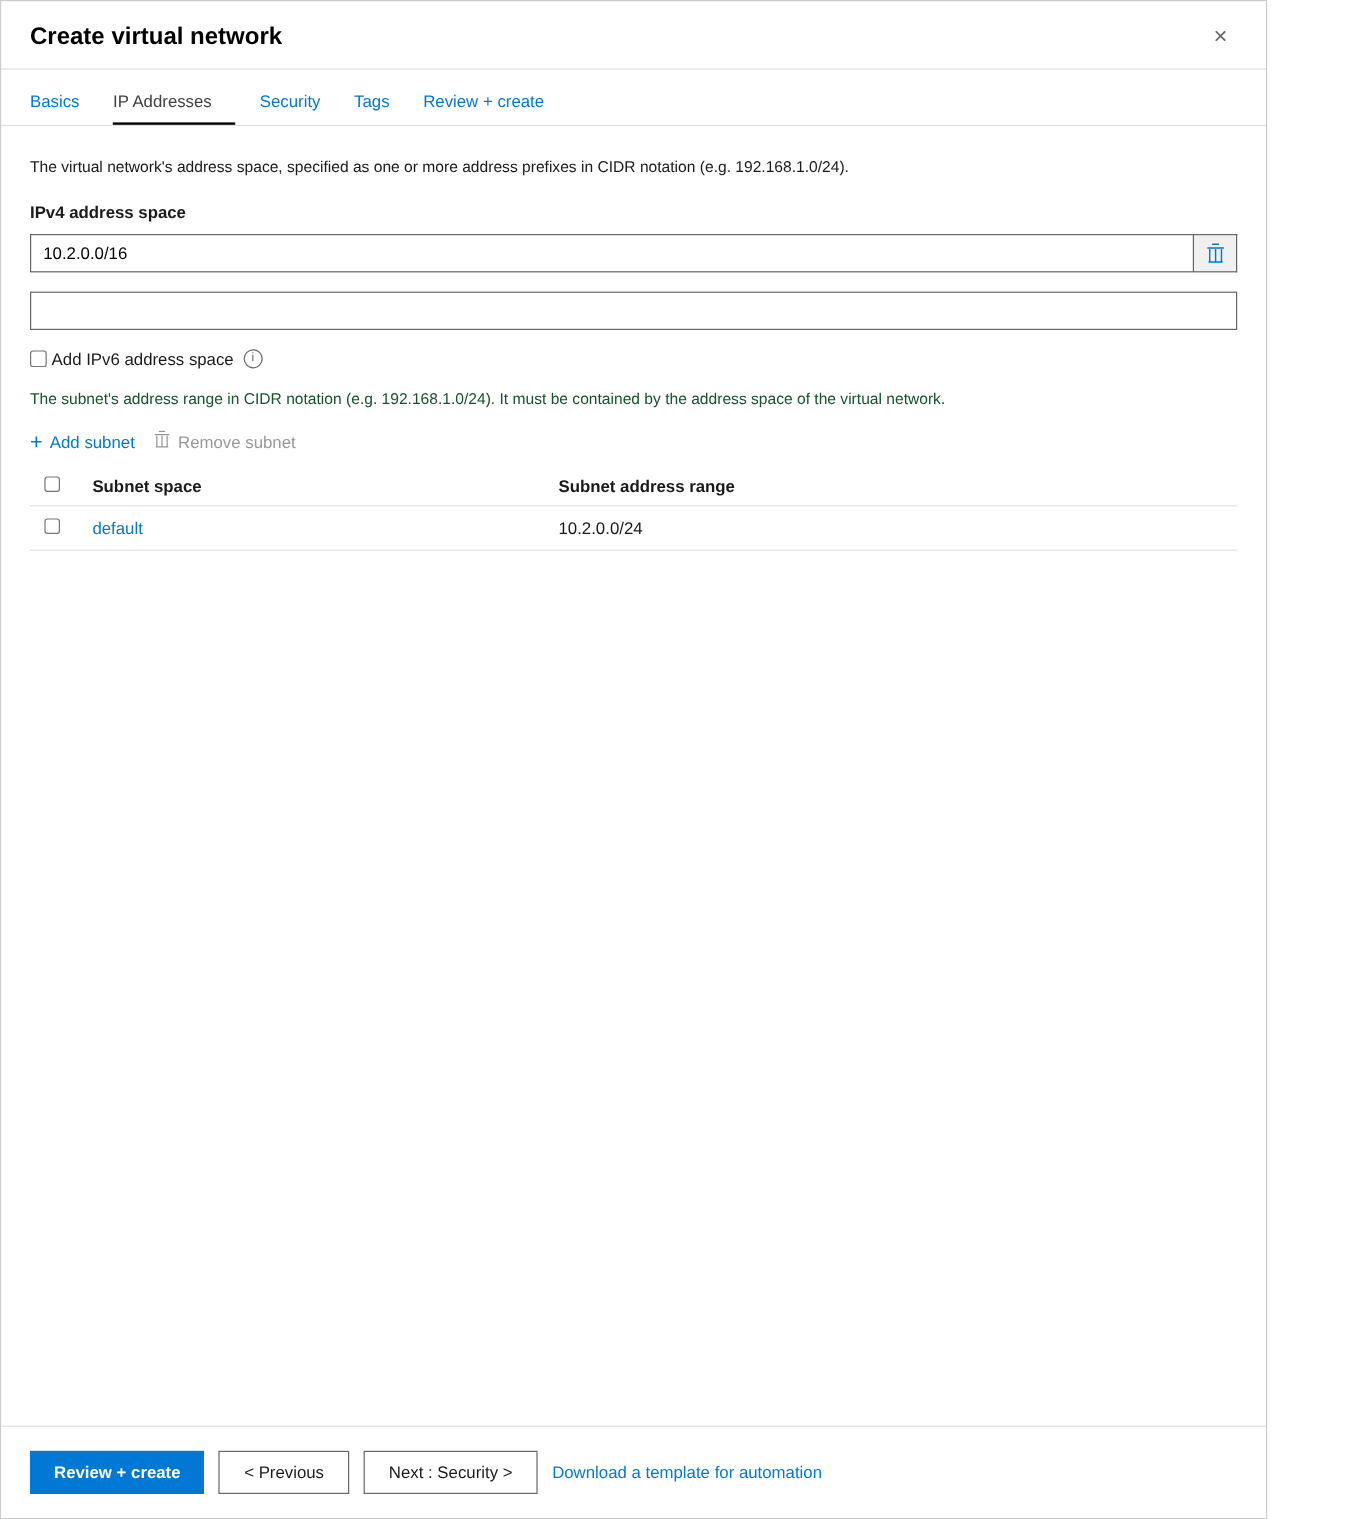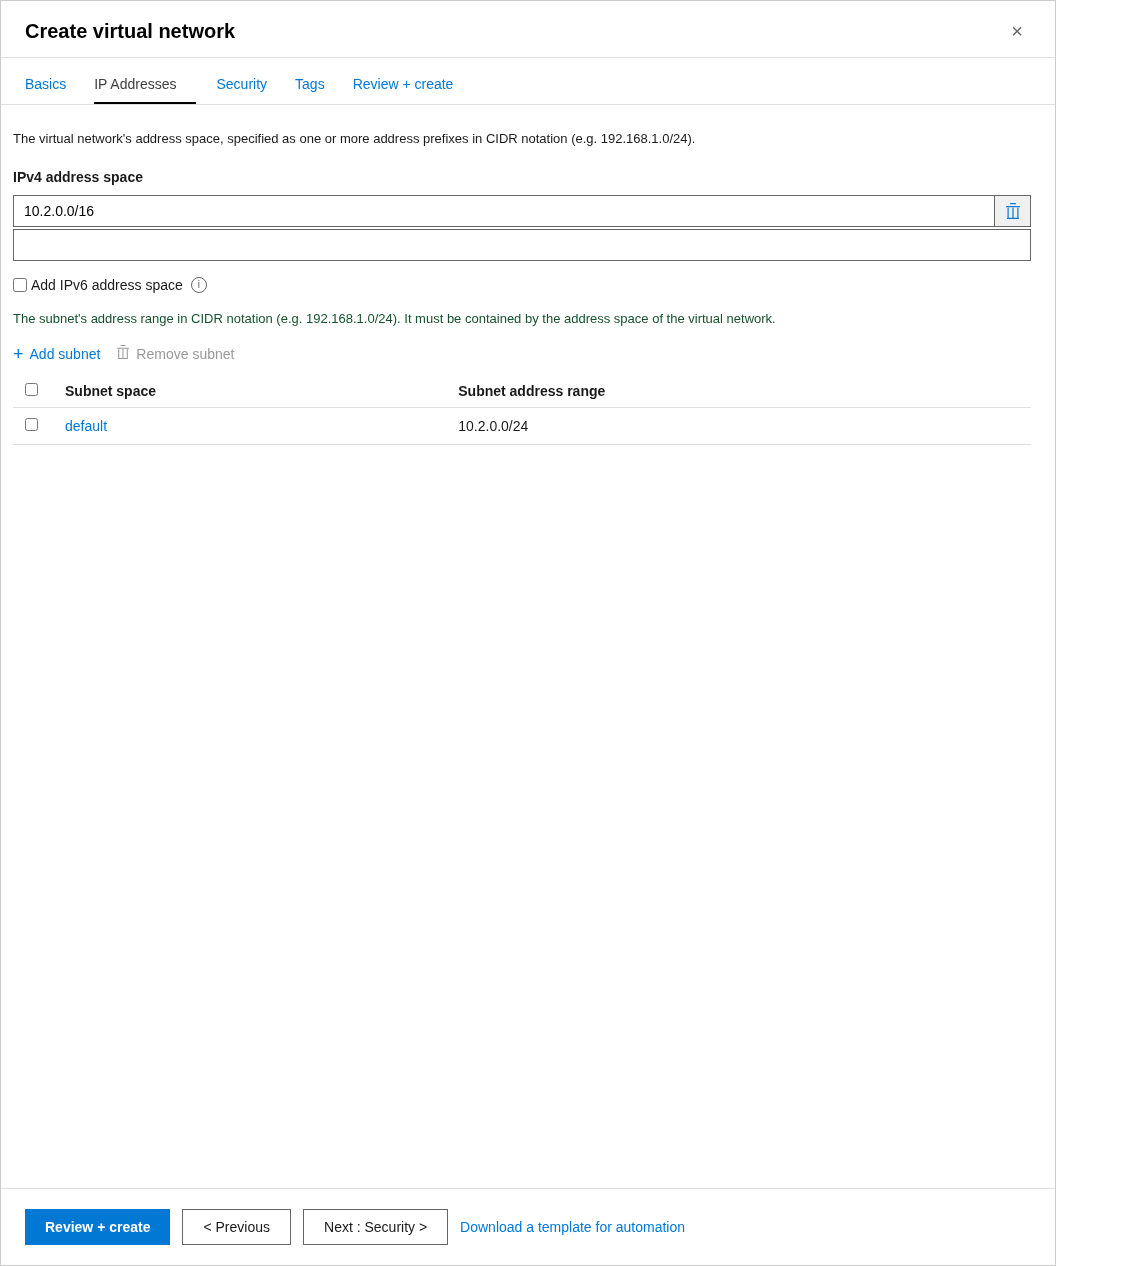--- a/index.html
+++ b/index.html
@@ -5,24 +5,24 @@
     * { box-sizing: border-box; margin: 0; padding: 0; }
     body { font-family: 'Segoe UI', Arial, sans-serif; font-size: 14px; color: #1a1a1a; background: #fff; }
     .dialog { width: 1056px; min-height: 1266px; border: 1px solid #ccc; background: #fff; display: flex; flex-direction: column; position: relative; }
     .dialog-header { display: flex; align-items: center; justify-content: space-between; padding: 16px 24px 12px 24px; border-bottom: 1px solid #e0e0e0; }
     .dialog-title { font-size: 20px; font-weight: 600; color: #000; }
     .close-btn { background: none; border: none; cursor: pointer; font-size: 20px; color: #666; padding: 4px 8px; line-height: 1; }
     .tabs { display: flex; align-items: flex-end; padding: 0 24px; border-bottom: 1px solid #e0e0e0; margin-top: 8px; gap: 0; }
     .tab { padding: 10px 20px 10px 0; margin-right: 8px; cursor: pointer; font-size: 14px; border-bottom: 2px solid transparent; color: #0078d4; text-decoration: none; white-space: nowrap; }
     .tab.active { color: #000; border-bottom: 2px solid #000; font-weight: 500; }
     .tab:first-child { color: #0078d4; }
-    .content { flex: 1; padding: 24px 24px 0 12px; overflow-y: auto; }
+    .content { flex: 1; padding: 24px 24px 0 24px; overflow-y: auto; }
     .description { font-size: 13px; color: #1a1a1a; margin-bottom: 20px; line-height: 1.5; }
     .section-title { font-size: 14px; font-weight: 700; margin-bottom: 10px; color: #1a1a1a; }
-    .input-row { display: flex; align-items: flex-start; margin-bottom: 2px; }
+    .input-row { display: flex; align-items: flex-start; margin-bottom: 16px; }
     .text-input { border: 1px solid #666; padding: 6px 10px; font-size: 14px; flex: 1; height: 32px; outline: none; }
     .icon-btn { background: #f0f0f0; border: 1px solid #666; border-left: none; height: 32px; width: 36px; cursor: pointer; display: flex; align-items: center; justify-content: center; color: #0078d4; }
     .empty-input { border: 1px solid #666; height: 32px; width: 100%; margin-bottom: 16px; }
     .checkbox-row { display: flex; align-items: center; gap: 4px; margin: 16px 0; }
     .checkbox-row input[type="checkbox"] { width: 14px; height: 14px; cursor: pointer; }
     .checkbox-label { font-size: 14px; color: #1a1a1a; }
     .info-icon { display: inline-flex; align-items: center; justify-content: center; width: 16px; height: 16px; border-radius: 50%; border: 1px solid #666; font-size: 10px; color: #666; cursor: pointer; margin-left: 4px; vertical-align: middle; }
     .subnet-desc { font-size: 13px; color: #14532d; margin-bottom: 16px; line-height: 1.5; }
     .subnet-actions { display: flex; align-items: center; gap: 16px; margin-bottom: 12px; }
     .action-btn { background: none; border: none; cursor: pointer; display: flex; align-items: center; gap: 6px; color: #0078d4; font-size: 14px; padding: 0; }

